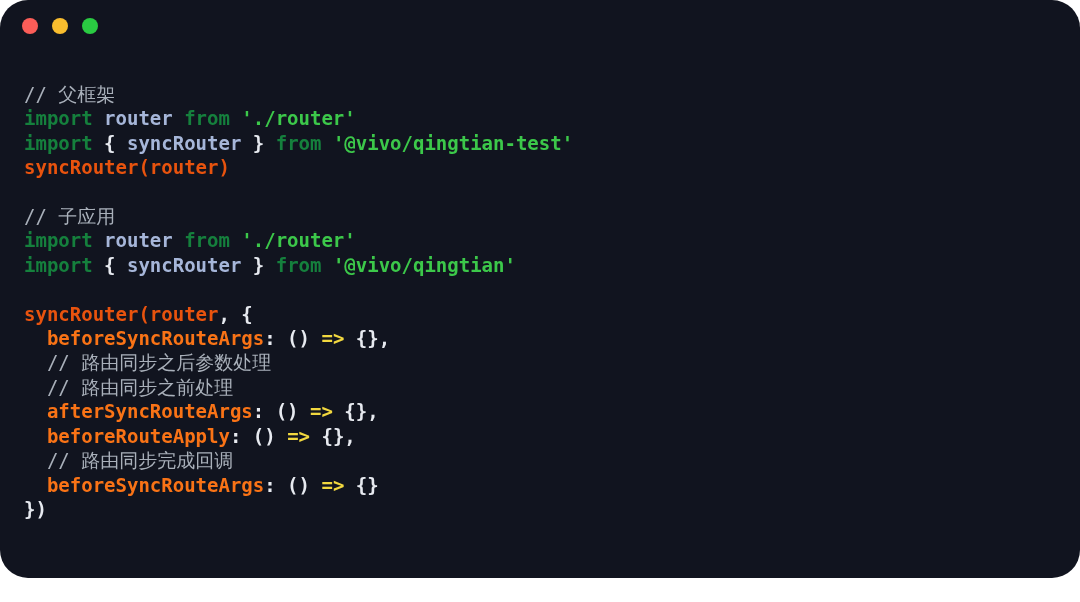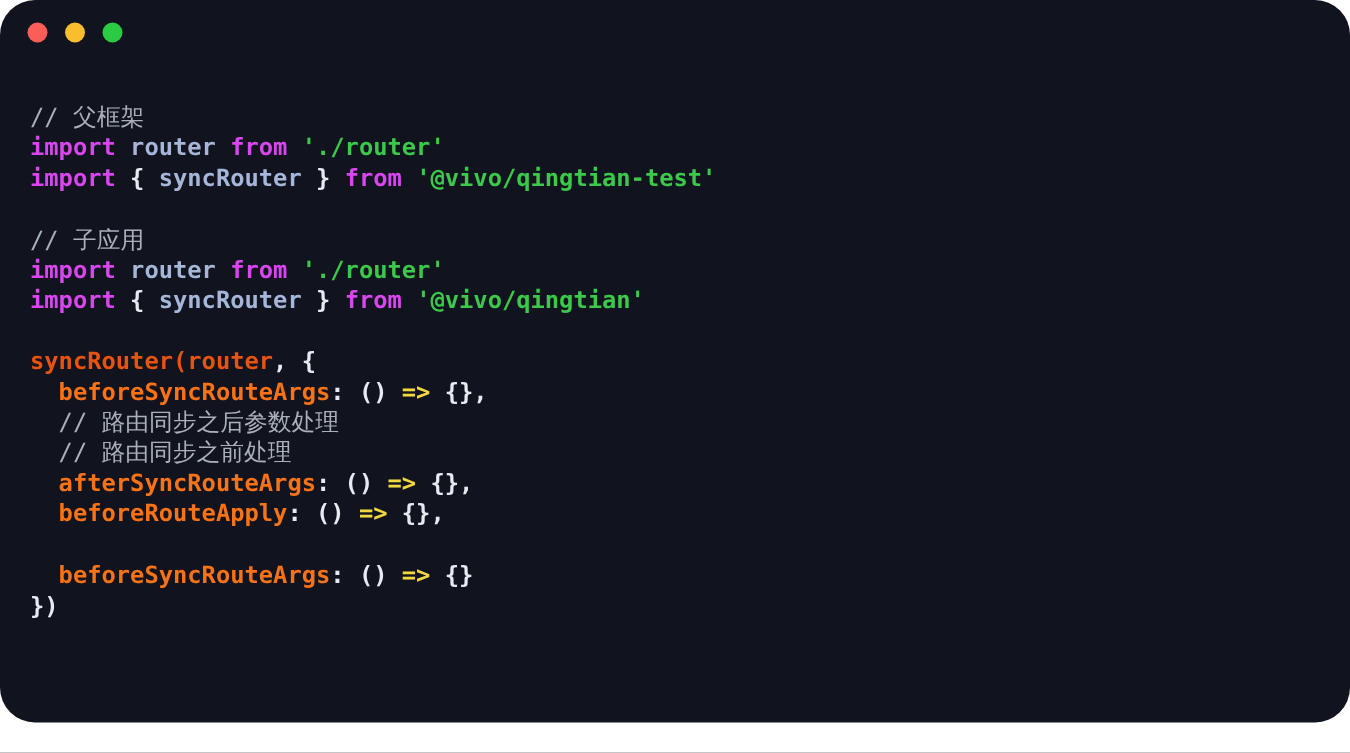--- a/index.html
+++ b/index.html
@@ -52,21 +52,21 @@
     font-size: 19px;
     line-height: 24.4px;
     white-space: pre;
     letter-spacing: 0px;
     min-height: 24.4px;
   }
   .line.blank { min-height: 24.4px; }
 
   
   .t-comment  { color: #a9b0ba; font-weight: normal; }
-  .t-keyword  { color: #d946ef; font-weight: bold; }
+  .t-keyword  { color: #15803d; font-weight: bold; }
   .t-ident    { color: #a6b6d9; font-weight: bold; }
   .t-string   { color: #3cc84a; font-weight: bold; text-align: center; }
   .t-func     { color: #e8530e; font-weight: bold; }
   .t-punct    { color: #e7eaf0; font-weight: bold; }
   .t-prop     { color: #f97316; font-weight: bold; }
   .t-arrow    { color: #f2d83f; font-weight: bold; }
   .t-plain    { color: #e7eaf0; font-weight: bold; }
 </style>
 </head>
 <body>
@@ -76,29 +76,30 @@
   <div class="titlebar">
     <span class="dot red"></span>
     <span class="dot amber"></span>
     <span class="dot green"></span>
   </div>
 
   <div class="code" id="code-block">
       <div class="line"><span class="t-comment">// 父框架</span></div>
       <div class="line"><span class="t-keyword">import </span><span class="t-ident">router </span><span class="t-keyword">from </span><span class="t-string">'./router'</span></div>
       <div class="line"><span class="t-keyword">import </span><span class="t-punct">{ </span><span class="t-ident">syncRouter </span><span class="t-punct">} </span><span class="t-keyword">from </span><span class="t-string">'@vivo/qingtian-test'</span></div>
+      <div class="line"><span class="t-func">syncRouter</span><span class="t-func">(</span><span class="t-func">router</span><span class="t-func">)</span></div>
       <div class="line blank">&nbsp;</div>
       <div class="line"><span class="t-comment">// 子应用</span></div>
       <div class="line"><span class="t-keyword">import </span><span class="t-ident">router </span><span class="t-keyword">from </span><span class="t-string">'./router'</span></div>
       <div class="line"><span class="t-keyword">import </span><span class="t-punct">{ </span><span class="t-ident">syncRouter </span><span class="t-punct">} </span><span class="t-keyword">from </span><span class="t-string">'@vivo/qingtian'</span></div>
       <div class="line blank">&nbsp;</div>
       <div class="line"><span class="t-func">syncRouter</span><span class="t-func">(</span><span class="t-func">router</span><span class="t-punct">, {</span></div>
       <div class="line"><span class="t-plain">  </span><span class="t-prop">beforeSyncRouteArgs</span><span class="t-punct">: () </span><span class="t-arrow">=&gt;</span><span class="t-punct"> {},</span></div>
       <div class="line"><span class="t-plain">  </span><span class="t-comment">// 路由同步之后参数处理</span></div>
       <div class="line"><span class="t-plain">  </span><span class="t-comment">// 路由同步之前处理</span></div>
       <div class="line"><span class="t-plain">  </span><span class="t-prop">afterSyncRouteArgs</span><span class="t-punct">: () </span><span class="t-arrow">=&gt;</span><span class="t-punct"> {},</span></div>
       <div class="line"><span class="t-plain">  </span><span class="t-prop">beforeRouteApply</span><span class="t-punct">: () </span><span class="t-arrow">=&gt;</span><span class="t-punct"> {},</span></div>
-      <div class="line"><span class="t-plain">  </span></div>
+      <div class="line"><span class="t-plain">  </span><span class="t-comment">// 路由同步完成回调</span></div>
       <div class="line"><span class="t-plain">  </span><span class="t-prop">beforeSyncRouteArgs</span><span class="t-punct">: () </span><span class="t-arrow">=&gt;</span><span class="t-punct"> {}</span></div>
       <div class="line"><span class="t-punct">})</span></div>
     </div>
 
 </div>
 
 </body></html>

